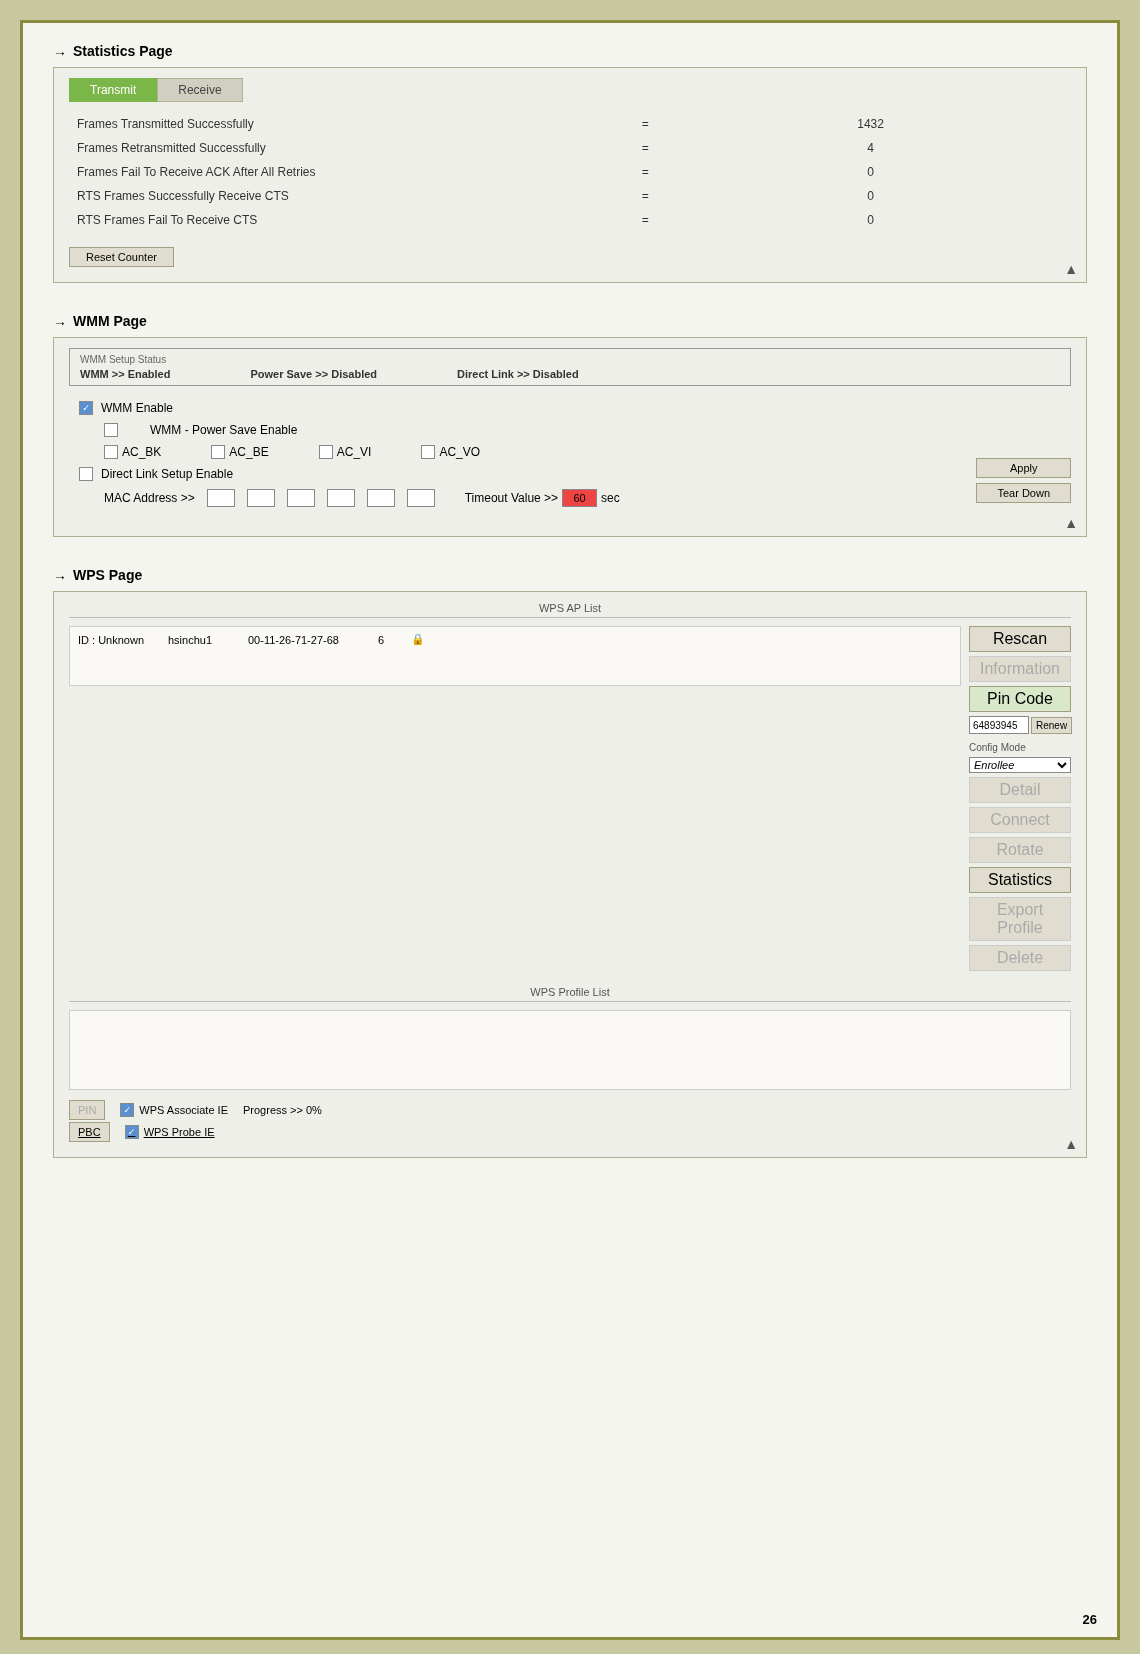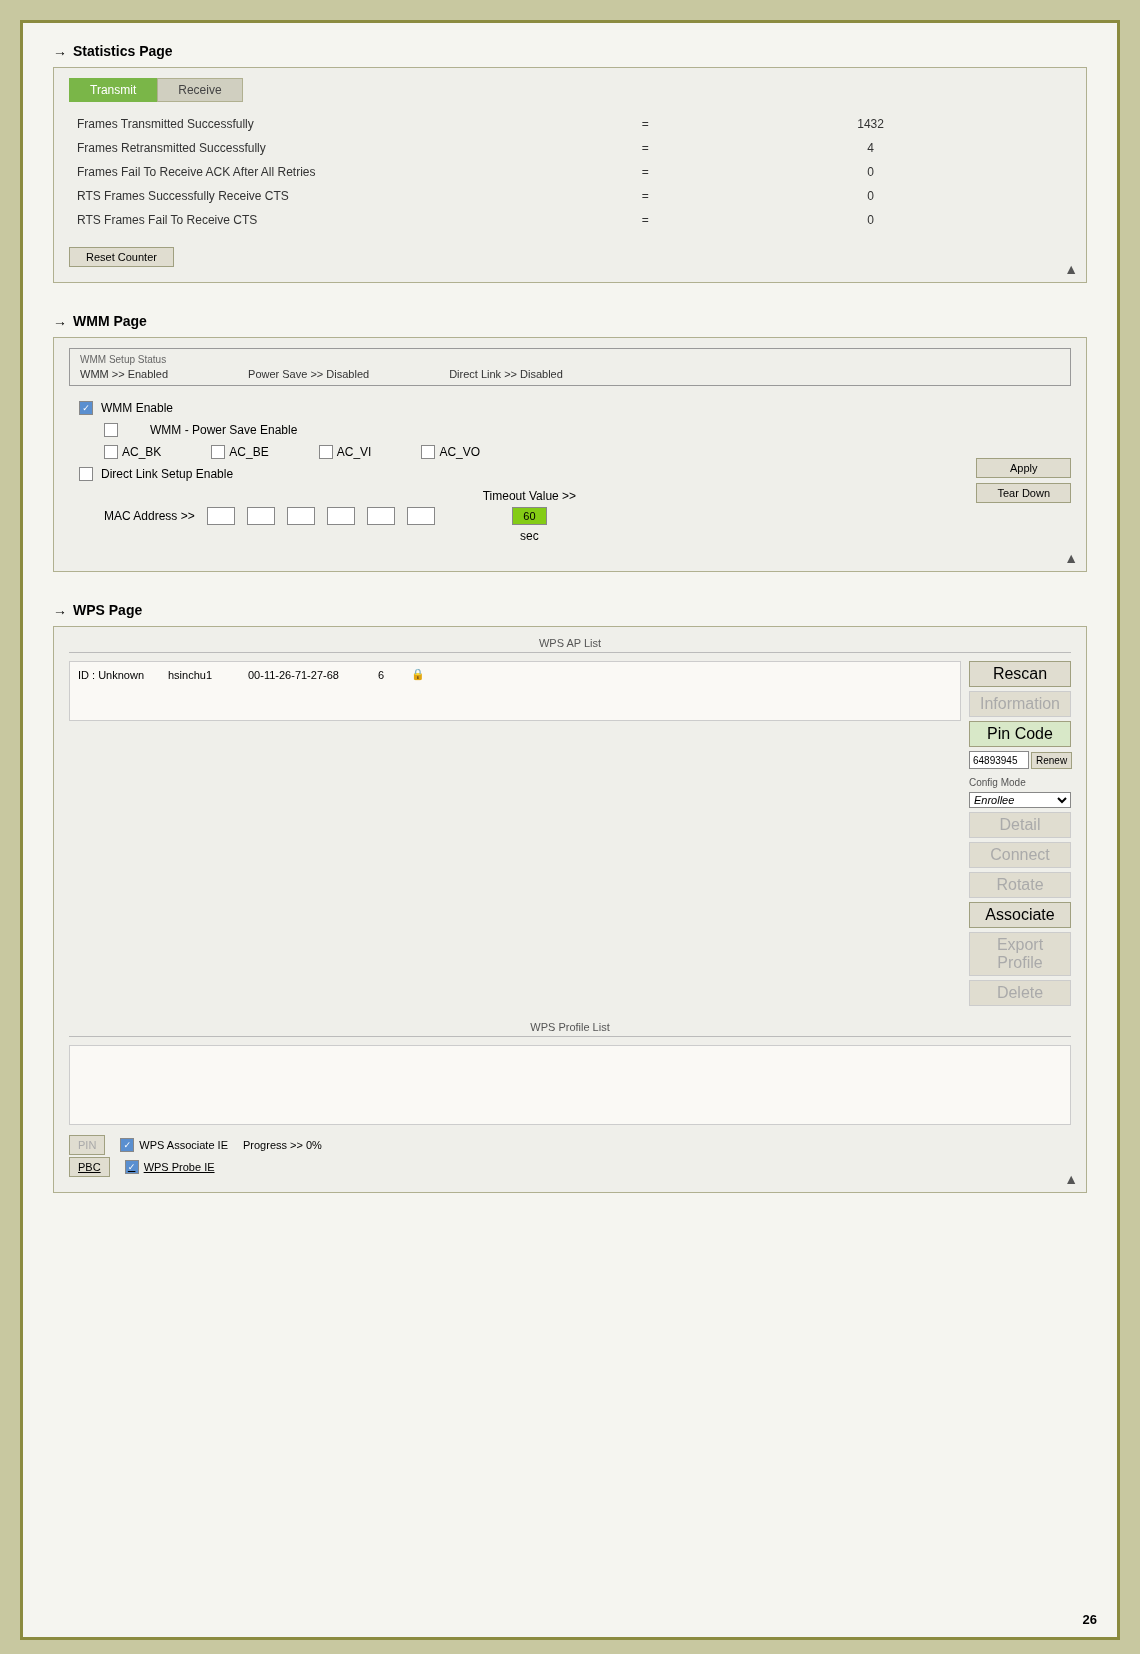--- a/index.html
+++ b/index.html
@@ -99,20 +99,21 @@
       color: #333;
     }
     .wmm-status-box .status-title {
       font-size: 10px;
       color: #666;
       margin-bottom: 3px;
     }
     .wmm-status-row {
       display: flex;
       gap: 80px;
+      font-weight: bold;
     }
     .wmm-form {
       padding: 5px 10px;
     }
     .wmm-row {
       display: flex;
       align-items: center;
       margin-bottom: 8px;
       gap: 8px;
     }
@@ -160,21 +161,21 @@
     }
     .timeout-row {
       display: flex;
       align-items: center;
       gap: 4px;
     }
     .timeout-input {
       width: 35px;
       height: 18px;
       border: 1px solid #888;
-      background: #84cc16;
+      background: #ef4444;
       text-align: center;
       font-size: 11px;
     }
     .wmm-buttons {
       position: absolute;
       right: 15px;
       top: 120px;
       display: flex;
       flex-direction: column;
       gap: 5px;
@@ -433,21 +434,21 @@
 
         <div class="mac-row">
           <span>MAC Address &gt;&gt;</span>
           <input class="mac-segment" type="text" maxlength="2" style="">
           <input class="mac-segment" type="text" maxlength="2" style="">
           <input class="mac-segment" type="text" maxlength="2" style="">
           <input class="mac-segment" type="text" maxlength="2" style="">
           <input class="mac-segment" type="text" maxlength="2" style="">
           <input class="mac-segment" type="text" maxlength="2" style="">
 
-          <div class="timeout-row" style="margin-left:36px;flex-direction:column;">
+          <div class="timeout-row" style="margin-left:18px;">
             <span>Timeout Value &gt;&gt;</span>
             <input class="timeout-input" type="text" value="60" style="">
             <span>sec</span>
           </div>
         </div>
       </div>
 
       <div class="wmm-buttons">
         <button class="wmm-btn">Apply</button>
         <button class="wmm-btn">Tear Down</button>
@@ -486,21 +487,21 @@
               <input class="pin-input" type="text" value="64893945" style="">
               <button class="pin-renew">Renew</button>
             </div>
             <div class="config-label">Config Mode</div>
             <select class="config-select">
               <option>Enrollee</option>
             </select>
             <button class="wps-btn disabled">Detail</button>
             <button class="wps-btn disabled">Connect</button>
             <button class="wps-btn disabled">Rotate</button>
-            <button class="wps-btn">Associate</button>
+            <button class="wps-btn">Statistics</button>
             <button class="wps-btn disabled">Export Profile</button>
             <button class="wps-btn disabled">Delete</button>
           </div>
         </div>
       </div>
 
       <div class="wps-profile-section">
         <div class="wps-section-label">WPS Profile List</div>
         <div class="wps-profile-content">
           <div class="wps-profile-left">

